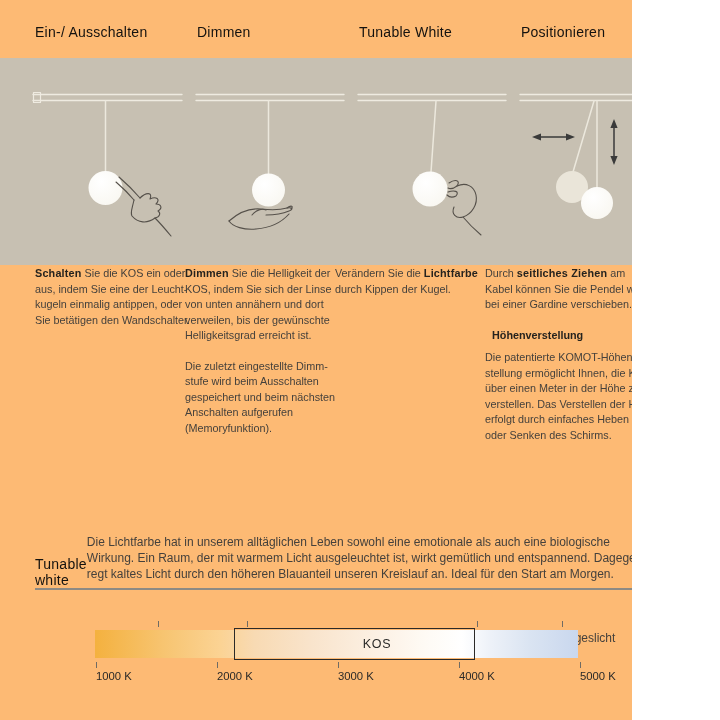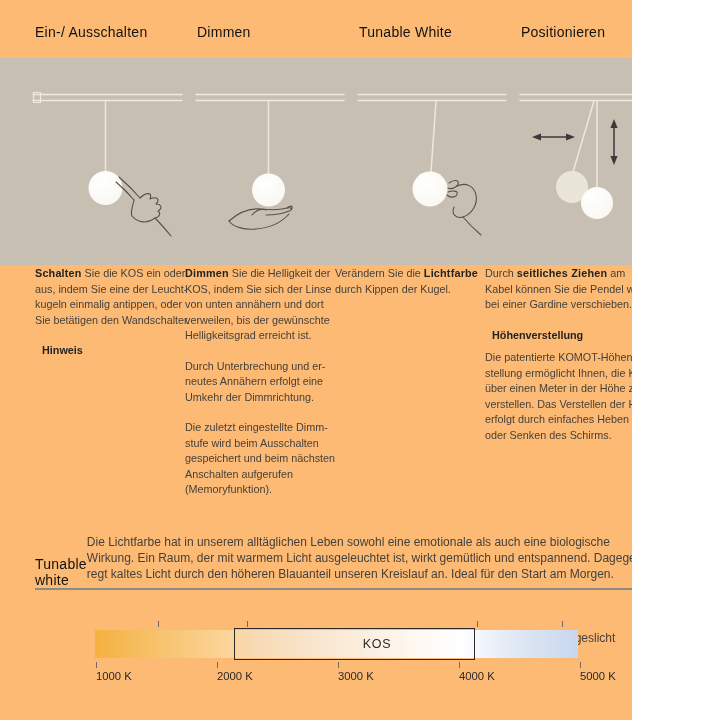--- a/index.html
+++ b/index.html
@@ -116,31 +116,27 @@
       </g>
     </svg>
   </div>
 
   <div class="cols">
     <div>
       <div class="para"><span></span><b>Schalten</b><span> Sie die KOS ein oder
 aus, indem Sie eine der Leucht-
 kugeln einmalig antippen, oder
 Sie betätigen den Wandschalter.</span></div>
-      <div class="para head">Hinweis</div>
     </div>
     <div>
       <div class="para"><span></span><b>Dimmen</b><span> Sie die Helligkeit der
 KOS, indem Sie sich der Linse
 von unten annähern und dort
 verweilen, bis der gewünschte
 Helligkeitsgrad erreicht ist.</span></div>
-      <div class="para">Durch Unterbrechung und er-
-neutes Annähern erfolgt eine
-Umkehr der Dimmrichtung.</div>
       <div class="para">Die zuletzt eingestellte Dimm-
 stufe wird beim Ausschalten
 gespeichert und beim nächsten
 Anschalten aufgerufen
 (Memoryfunktion).</div>
     </div>
     <div>
       <div class="para"><span>Verändern Sie die </span><b>Lichtfarbe</b><span>
 durch Kippen der Kugel.</span></div>
     </div>

